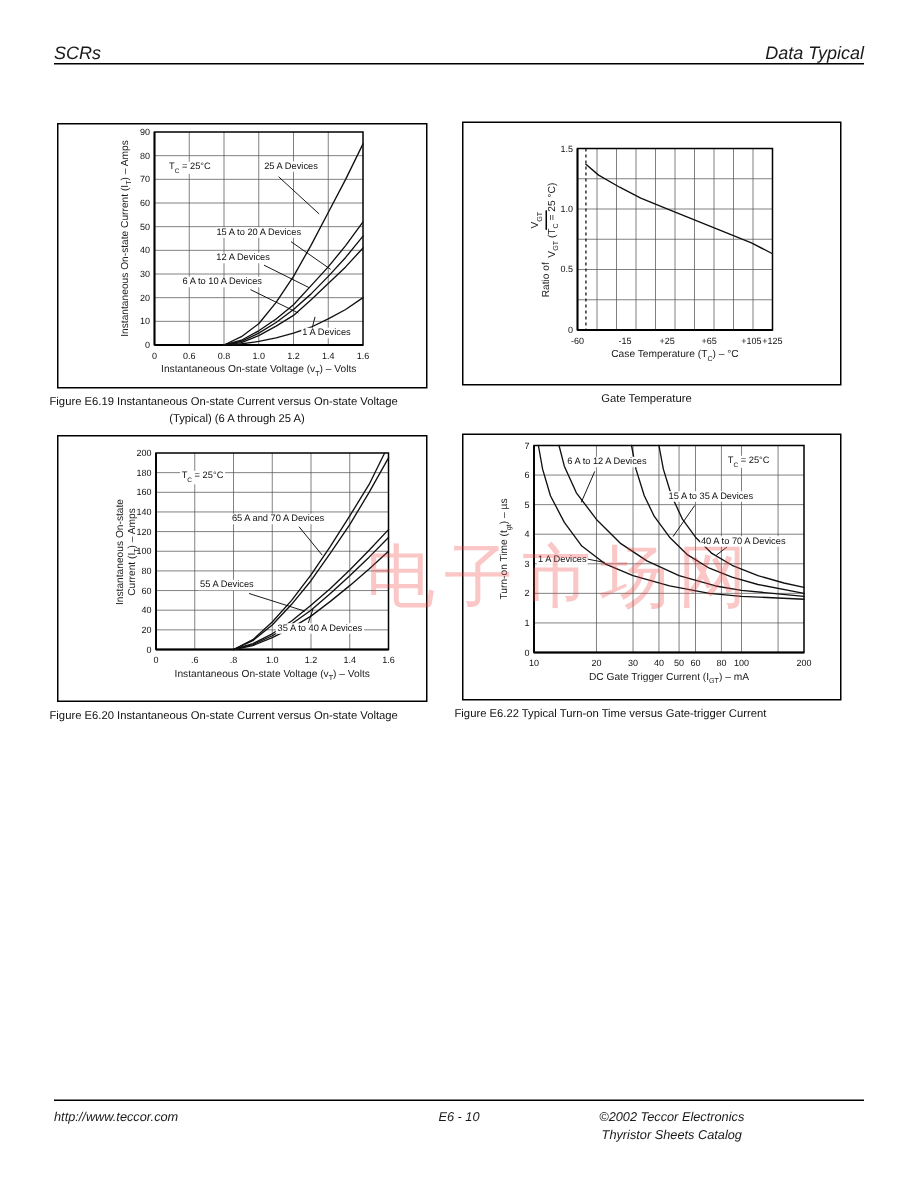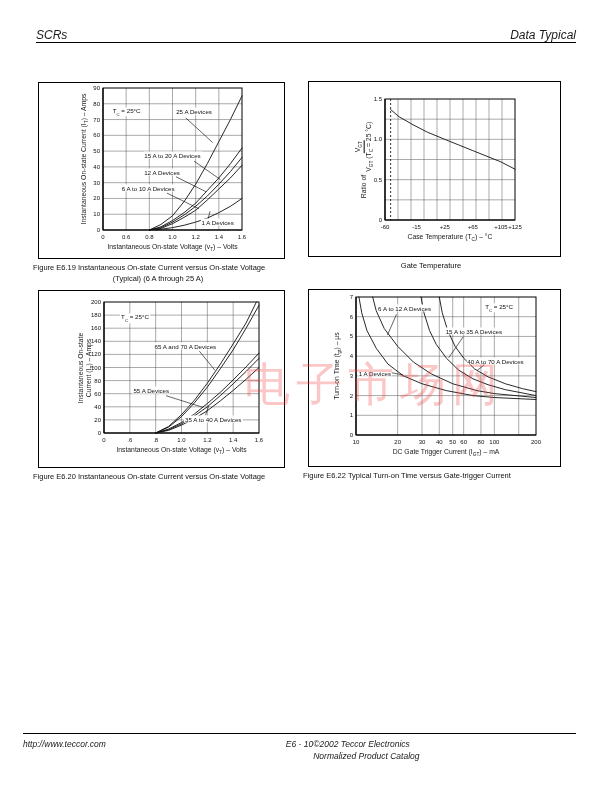--- a/index.html
+++ b/index.html
@@ -1,25 +1,25 @@
 <!DOCTYPE html>
 <html><head>
 <meta charset="utf-8">
 <style>
   html,body{margin:0;padding:0;background:#e8e8e8;}
   .page{width:612px;height:792px;position:relative;background:#ffffff;margin:0 auto;
         font-family:"Liberation Sans",sans-serif;color:#1a1a1a;overflow:hidden;}
   
   .hdr{position:absolute;left:36px;right:36px;top:28px;display:flex;justify-content:space-between;
        font-style:italic;font-size:12px;border-bottom:1.2px solid #000;padding-bottom:0;}
-  .ftr{position:absolute;left:23px;right:36px;top:733px;border-top:1.2px solid #000;padding-top:4px;
+  .ftr{position:absolute;left:36px;right:36px;top:733px;border-top:1.2px solid #000;padding-top:4px;
        display:flex;font-style:italic;font-size:8.5px;line-height:1.45;}
   .ftr .fl{flex:1;text-align:left;}
   .ftr .fc{flex:0 0 auto;}
-  .ftr .fr{flex:1;text-align:left;}
+  .ftr .fr{flex:1;text-align:center;}
   
   .figure{position:absolute;}
   .chart-frame{position:relative;border:1.2px solid #000;background:#fff;}
   .chart-frame svg{position:absolute;left:0;top:0;}
   svg text{font-family:"Liberation Sans",sans-serif;font-size:6px;fill:#111;}
   .ann{position:absolute;transform:translate(-50%,-50%);white-space:nowrap;font-size:6.2px;
        background:#fff;padding:0 1px;color:#111;z-index:3;}
   .ann sub,.xlabel sub,.ylabel sub{font-size:0.7em;}
   .xlabel{position:absolute;text-align:center;font-size:6.8px;white-space:nowrap;z-index:2;}
   .ylabel{position:absolute;transform:translate(-50%,-50%) rotate(-90deg);white-space:nowrap;
@@ -272,17 +272,17 @@
 
   <div class="watermark">电子市场网</div>
 
   <div class="ftr">
     <div class="fl">
       <div>http://www.teccor.com</div>
     </div>
     <div class="fc">E6 - 10</div>
     <div class="fr">
       <div>©2002 Teccor Electronics</div>
-      <div>Normalized Product Catalog</div>
+      <div>Thyristor Sheets Catalog</div>
     </div>
   </div>
 
 </div>
 
 </body></html>

